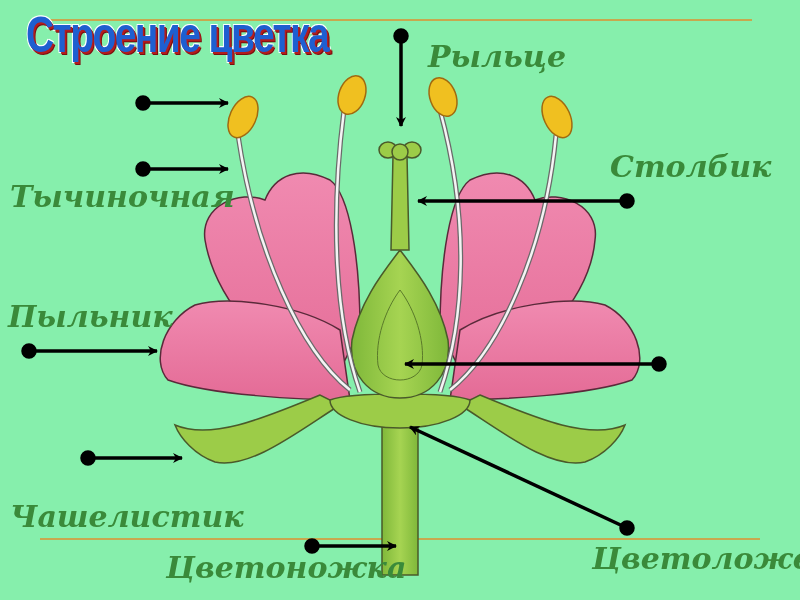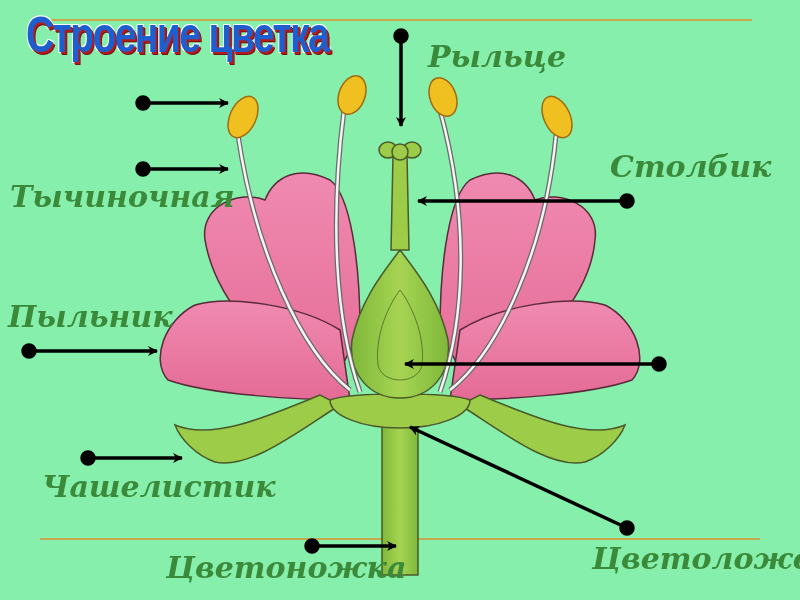--- a/index.html
+++ b/index.html
@@ -112,17 +112,17 @@
         <line x1="312" y1="546" x2="396" y2="546" marker-end="url(#ah)"></line>
     </g>
   </svg>
 
   <div class="title">Строение цветка</div>
 
   <div class="label" style="left:428px;top:42px;">Рыльце</div>
   <div class="label" style="left:10px;top:182px;">Тычиночная</div>
   <div class="label" style="left:610px;top:152px;">Столбик</div>
   <div class="label" style="left:8px;top:302px;">Пыльник</div>
-  <div class="label" style="left:10px;top:472px;margin-left:32px;">Чашелистик</div>
+  <div class="label" style="left:10px;top:502px;">Чашелистик</div>
   <div class="label" style="left:592px;top:544px;">Цветоложе</div>
   <div class="label" style="left:166px;top:553px;">Цветоножка</div>
 
 </div>
 
 </body></html>

